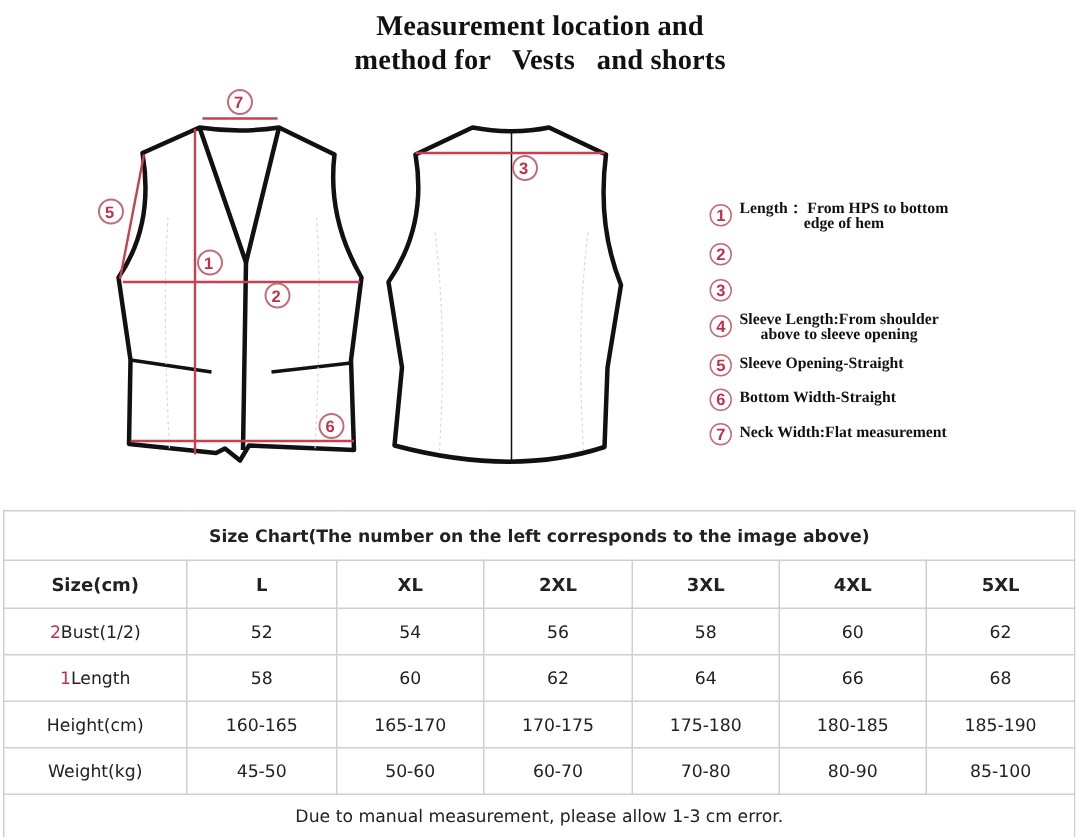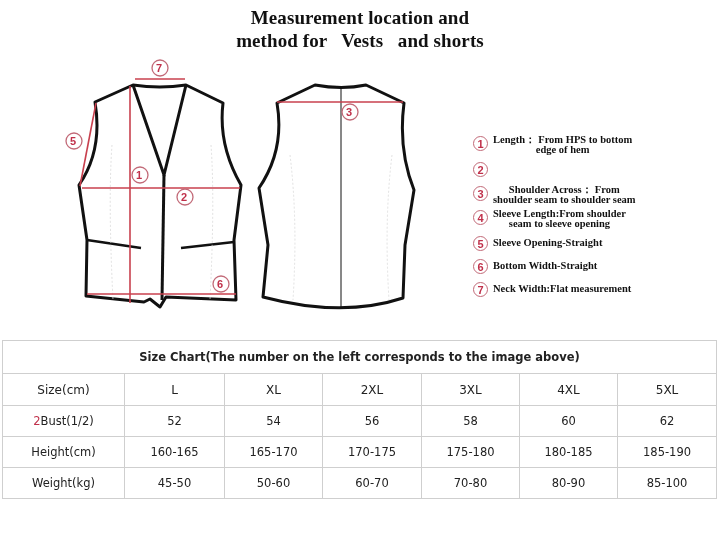--- a/index.html
+++ b/index.html
@@ -7,21 +7,21 @@
   .title { position: absolute; left: 180px; width: 360px; text-align: center; font-family: "Liberation Serif", serif; font-weight: bold; font-size: 19px; color: #111; line-height: 20px; letter-spacing: 0.1px; }
   .title.l1 { top: 8px; text-align: center; }
   .title.l2 { top: 31px; white-space: pre; }
   .drawing { position: absolute; left: 0; top: 55px; }
   .legend { position: absolute; left: 473px; top: 135px; width: 244px; }
   .legend-item { position: absolute; left: 0; display: flex; align-items: flex-start; }
   .legend-num { width: 15px; height: 15px; border: 1.4px solid #c26a78; border-radius: 50%; color: #c0304a; font-family: "Liberation Sans", sans-serif; font-size: 11px; font-weight: bold; display: flex; align-items: center; justify-content: center; box-sizing: border-box; margin-right: 5px; flex: 0 0 auto; margin-top: 1px; background: #fff; }
   .legend-text { font-family: "Liberation Serif", serif; font-weight: bold; font-size: 10.5px; line-height: 10px; color: #111; white-space: pre; text-align: center; }
   table.sizes { position: absolute; left: 2px; top: 340px; width: 714px; border-collapse: collapse; table-layout: fixed; font-family: "DejaVu Sans", sans-serif; }
   table.sizes td, table.sizes th { border: 1px solid #cfcfcf; text-align: center; font-size: 11.5px; color: #222; padding: 0; }
-  table.sizes th { font-weight: normal; font-size: 12px; }
+  table.sizes th { font-weight: bold; font-size: 12px; }
   .cap-row td { height: 32px; font-weight: bold; font-size: 11.5px; margin-top: 28px; }
   .hdr-row th { height: 31px; }
   .data-row td { height: 30px; }
   .note-row td { height: 28px; color: #c0404a; font-size: 12.5px; }
   .idx { color: #c0304a; }
   .arrow { stroke: #c8404e; stroke-width: 1.6; fill: none; }
   .outline { stroke: #111; stroke-width: 3; fill: #fff; stroke-linejoin: round; }
   .thin { stroke: #111; stroke-width: 1; fill: none; }
   .seam { stroke: #d8d8d8; stroke-width: 0.8; fill: none; stroke-dasharray: 2 2; }
   .cnum-c { fill: #fff; stroke: #c26a78; stroke-width: 1.3; }
@@ -83,27 +83,25 @@
   <div class="legend-item" style="top:0px">
     <span class="legend-num">1</span>
     <span class="legend-text">Length： From HPS to bottom
 edge of hem</span>
   </div>
   <div class="legend-item" style="top:26px">
     <span class="legend-num">2</span>
   </div>
   <div class="legend-item" style="top:50px">
     <span class="legend-num">3</span>
-    <span class="legend-text">Shoulder Across： From
-shoulder seam to shoulder seam</span>
   </div>
   <div class="legend-item" style="top:74px">
     <span class="legend-num">4</span>
     <span class="legend-text">Sleeve Length:From shoulder
-seam to sleeve opening</span>
+above to sleeve opening</span>
   </div>
   <div class="legend-item" style="top:100px">
     <span class="legend-num">5</span>
     <span class="legend-text" style="margin-top:3px">Sleeve Opening-Straight</span>
   </div>
   <div class="legend-item" style="top:123px">
     <span class="legend-num">6</span>
     <span class="legend-text" style="margin-top:3px">Bottom Width-Straight</span>
   </div>
   <div class="legend-item" style="top:146px">
@@ -138,31 +136,43 @@
   <tr class="data-row">
     <td><span class="idx">2</span><span>Bust(1/2)</span></td>
     <td>52</td>
     <td>54</td>
     <td>56</td>
     <td>58</td>
     <td>60</td>
     <td>62</td>
   </tr>
   <tr class="data-row">
+    <td><span class="idx">1</span><span>Length</span></td>
+    <td>58</td>
+    <td>60</td>
+    <td>62</td>
+    <td>64</td>
+    <td>66</td>
+    <td>68</td>
+  </tr>
+  <tr class="data-row">
     <td>Height(cm)</td>
     <td>160-165</td>
     <td>165-170</td>
     <td>170-175</td>
     <td>175-180</td>
     <td>180-185</td>
     <td>185-190</td>
   </tr>
   <tr class="data-row">
     <td>Weight(kg)</td>
     <td>45-50</td>
     <td>50-60</td>
     <td>60-70</td>
     <td>70-80</td>
     <td>80-90</td>
     <td>85-100</td>
   </tr>
+  <tr class="note-row">
+    <td colspan="7">Due to manual measurement, please allow 1-3 cm error.</td>
+  </tr>
 </tbody>
   </table>
 
 </body></html>

